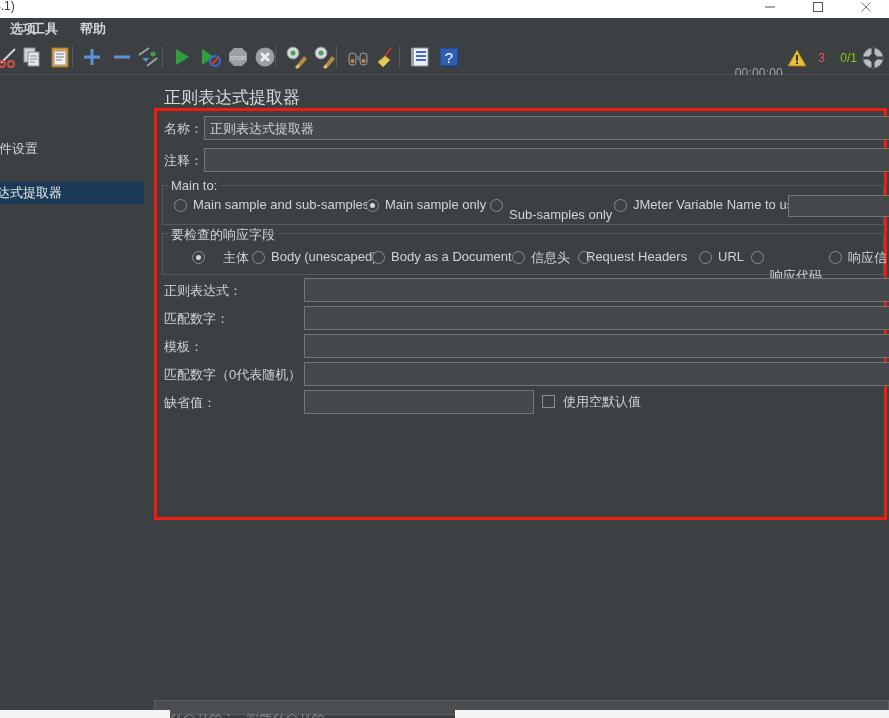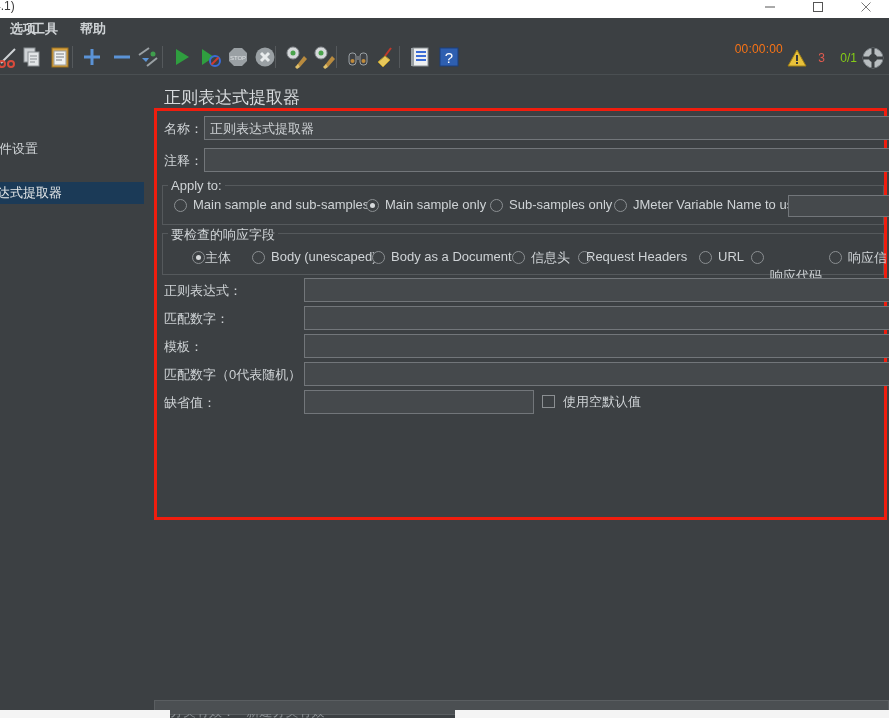--- a/index.html
+++ b/index.html
@@ -46,21 +46,21 @@
     border-bottom:1px solid #4a4f52;
   }
   .tb{
     position:absolute;top:4px;width:24px;height:24px;
   }
   .tbsep{
     position:absolute;top:5px;width:1px;height:22px;background:#55595c;
   }
   
   #tb-time{
-    position:absolute;right:106px;top:1px;font-size:12px;color:#f97316;
+    position:absolute;right:106px;top:25px;font-size:12px;color:#a3a3a3;
     letter-spacing:0.2px;
     margin-left:22px;
   }
   #tb-warn{position:absolute;right:82px;top:7px;width:20px;height:20px;}
   #tb-errcount{position:absolute;right:64px;top:10px;font-size:12px;color:#e05a4f;}
   #tb-threads{position:absolute;right:32px;top:10px;font-size:12px;color:#84cc16;}
   #tb-globe{position:absolute;right:4px;top:5px;width:24px;height:24px;}
   
   #tree{
     position:absolute;left:0;top:75px;width:144px;height:640px;
@@ -363,42 +363,42 @@
   <div class="tfield" style="left:50px;top:41px;width:726px">
     <span>正则表达式提取器</span>
   </div>
 
   <div class="lbl" style="left:10px;top:77px">注释：</div>
   <div class="tfield" style="left:50px;top:73px;width:726px">
     <span></span>
   </div>
 
   <div class="groupbox" style="left:8px;top:110px;width:722px;height:40px"></div>
-  <div class="group-legend" style="left:14px;top:103px">Apply to:</div>
+  <div class="group-legend" style="left:14px;top:103px">Main to:</div>
 
   <div class="radio" style="left:20px;top:124px"></div>
   <div class="rlbl" style="left:39px;top:122px">Main sample and sub-samples</div>
 
   <div class="radio on" style="left:212px;top:124px"></div>
   <div class="rlbl" style="left:231px;top:122px">Main sample only</div>
 
   <div class="radio" style="left:336px;top:124px"></div>
-  <div class="rlbl" style="left:355px;top:122px">Sub-samples only</div>
+  <div class="rlbl" style="left:355px;top:132px">Sub-samples only</div>
 
   <div class="radio" style="left:460px;top:124px"></div>
   <div class="rlbl" style="left:479px;top:122px">JMeter Variable Name to use</div>
   <div class="tfield" style="left:634px;top:120px;width:142px;height:22px">
     <span></span>
   </div>
 
   <div class="groupbox" style="left:8px;top:158px;width:722px;height:42px"></div>
   <div class="group-legend" style="left:14px;top:151px">要检查的响应字段</div>
 
   <div class="radio on" style="left:38px;top:176px"></div>
-  <div class="rlbl" style="left:51px;top:174px">主体</div>
+  <div class="rlbl" style="left:69px;top:174px">主体</div>
 
   <div class="radio" style="left:98px;top:176px"></div>
   <div class="rlbl" style="left:117px;top:174px">Body (unescaped)</div>
 
   <div class="radio" style="left:218px;top:176px"></div>
   <div class="rlbl" style="left:237px;top:174px">Body as a Document</div>
 
   <div class="radio" style="left:358px;top:176px"></div>
   <div class="rlbl" style="left:377px;top:174px">信息头</div>
 

